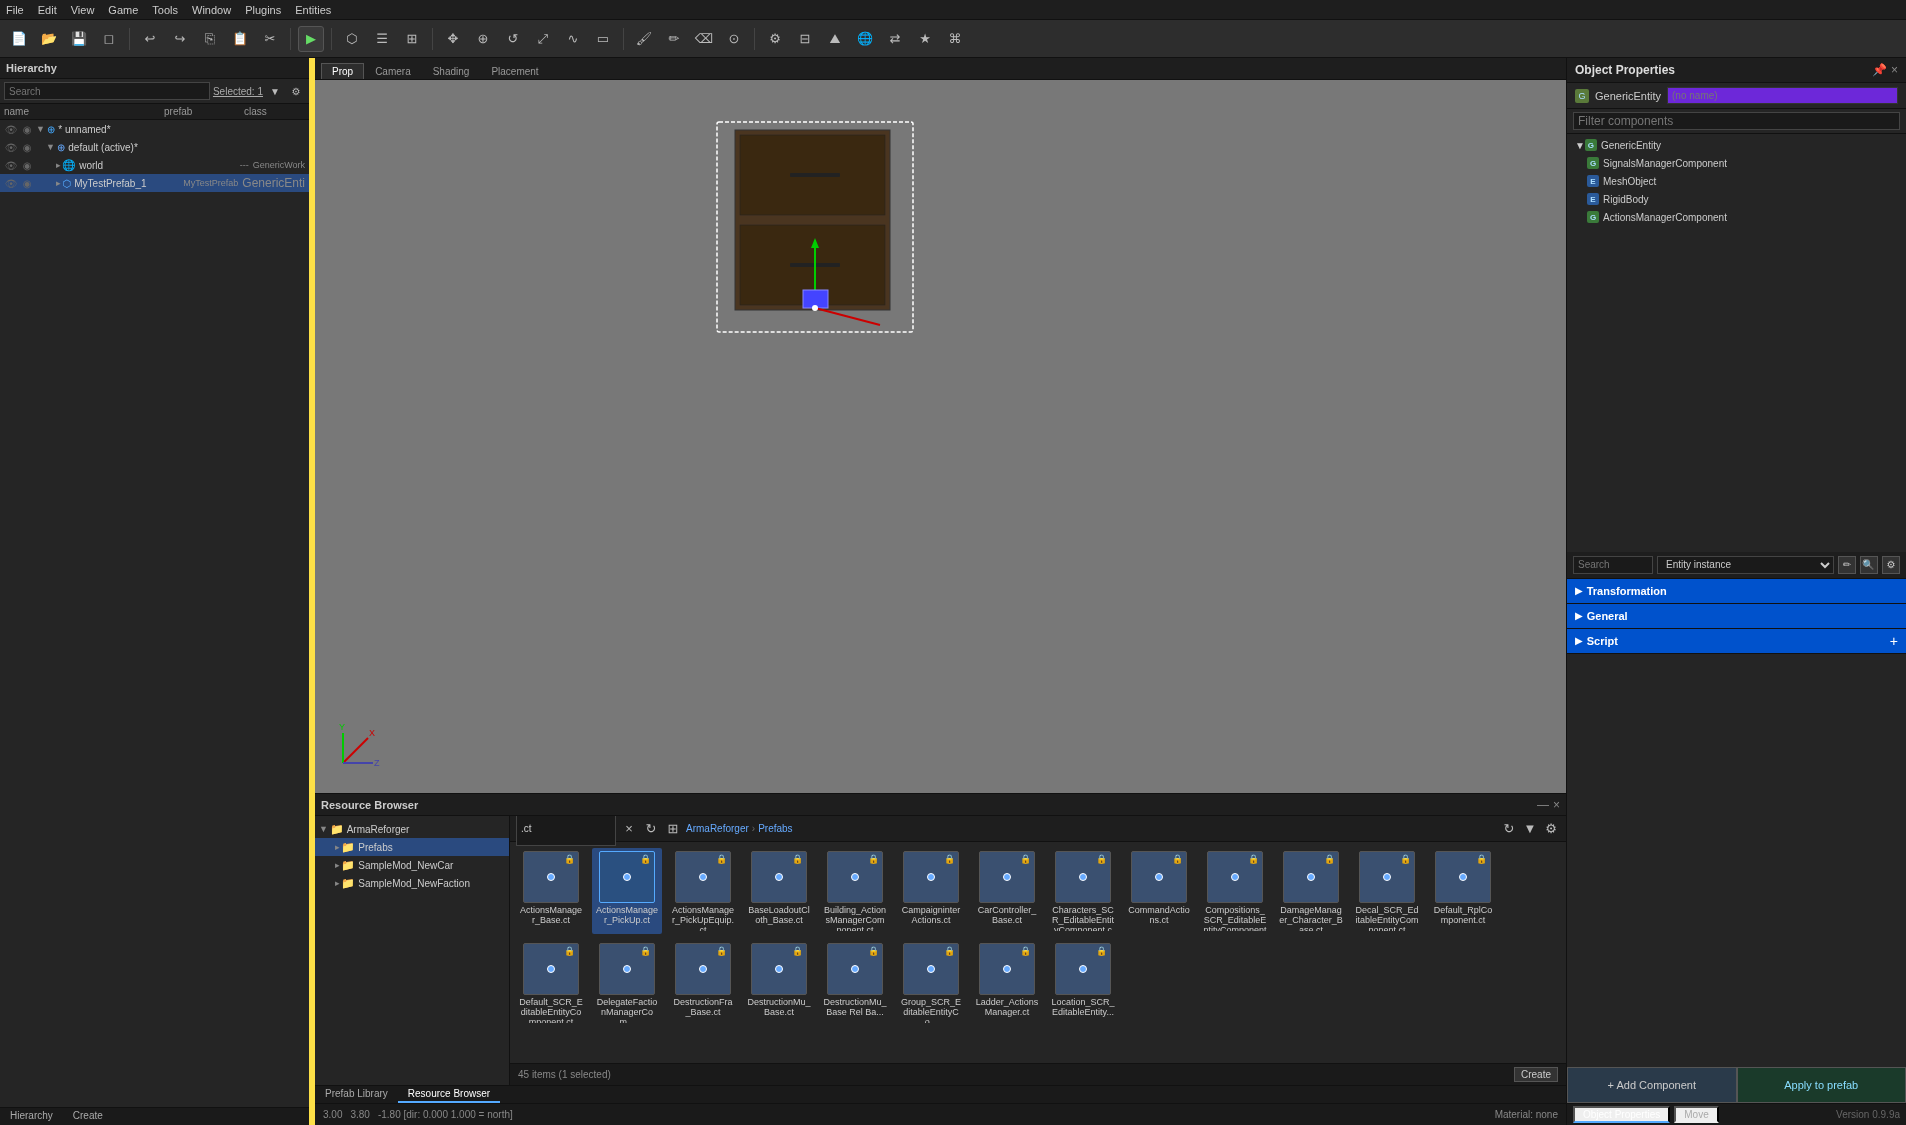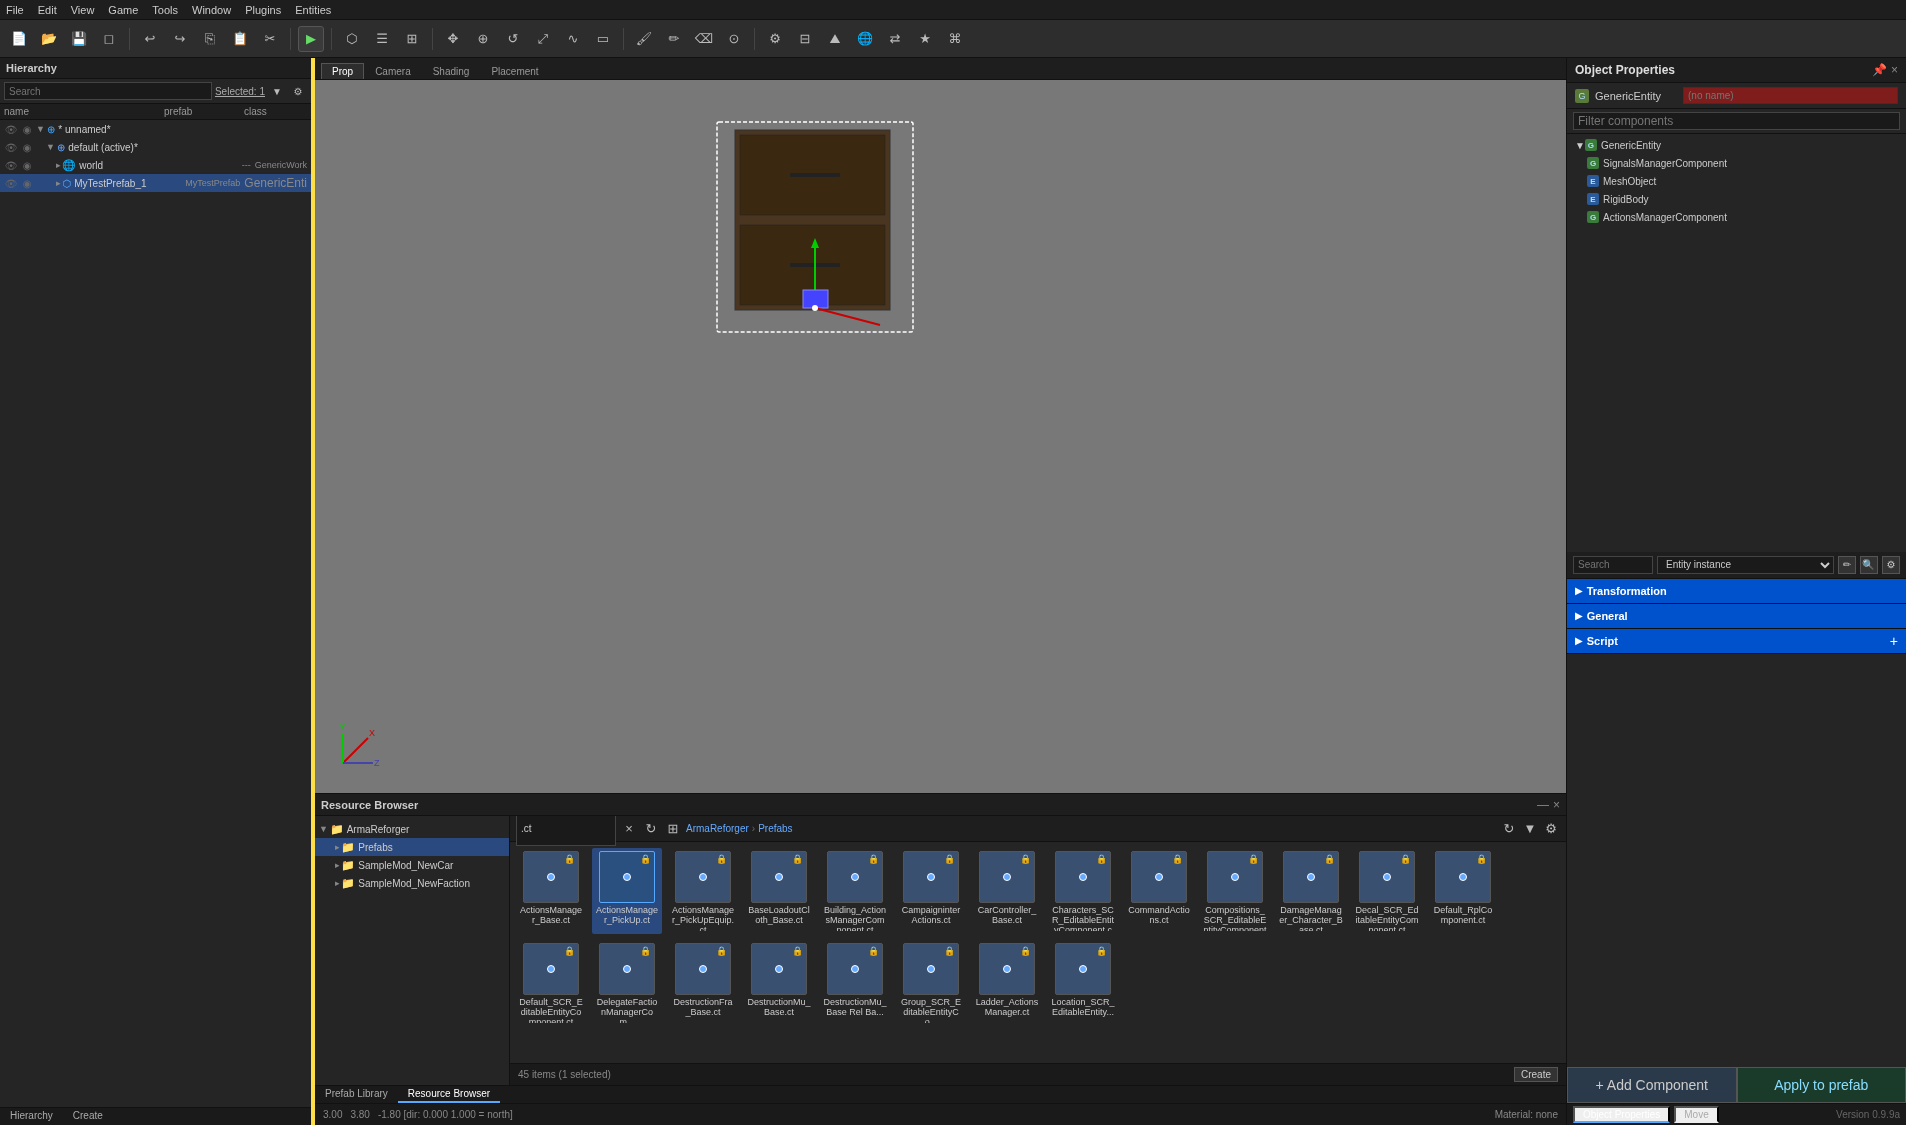--- a/index.html
+++ b/index.html
@@ -75,21 +75,21 @@
       display: flex;
       overflow: hidden;
     }
 
     
     .left-panel {
       width: 315px;
       background: #252525;
       display: flex;
       flex-direction: column;
-      border-right: 4px solid #fde047;
+      border-right: 6px solid #fde047;
       flex-shrink: 0;
     }
     .panel-header {
       background: #1e1e1e;
       padding: 4px 6px;
       font-size: 11px;
       color: #aaa;
       border-bottom: 1px solid #111;
       display: flex;
       align-items: center;
@@ -415,26 +415,26 @@
       background: #5a7a3a;
       border-radius: 2px;
       display: flex;
       align-items: center;
       justify-content: center;
       font-size: 9px;
       color: #adf;
     }
     .entity-name-input {
       flex: 1;
-      background: #7f1d1d;
+      background: #6d28d9;
       border: 1px solid #333;
       color: #aaa;
       font-size: 10px;
       padding: 2px 4px;
-      margin-left: 16px;
+      margin-left: 0;
     }
 
     
     .comp-filter {
       padding: 3px 6px;
       border-bottom: 1px solid #111;
     }
     .comp-filter input {
       width: 100%;
       height: 18px;
@@ -539,21 +539,21 @@
     .bottom-buttons {
       display: flex;
       height: 36px;
       flex-shrink: 0;
     }
     .bottom-btn {
       flex: 1;
       background: #333;
       border: 1px solid #555;
       color: #ccc;
-      font-size: 14px;
+      font-size: 11px;
       cursor: pointer;
       display: flex;
       align-items: center;
       justify-content: center;
     }
     .bottom-btn.add { background: #2a3a4a; }
     .bottom-btn.apply { background: #1a3a2a; color: #8df; }
 
     
     .right-status-bar {

